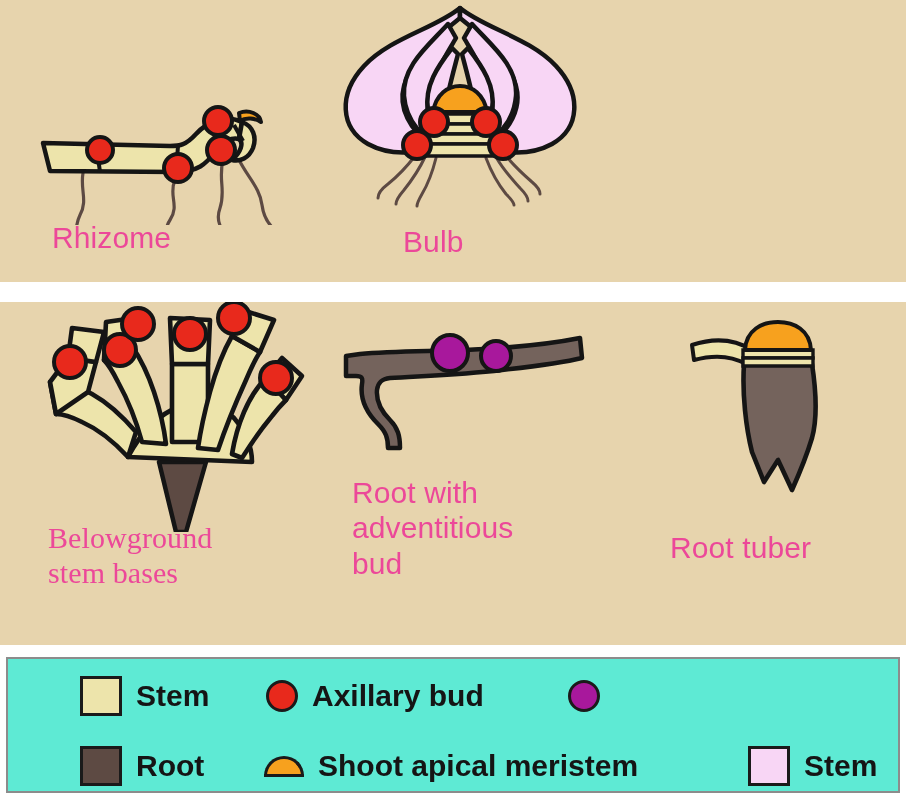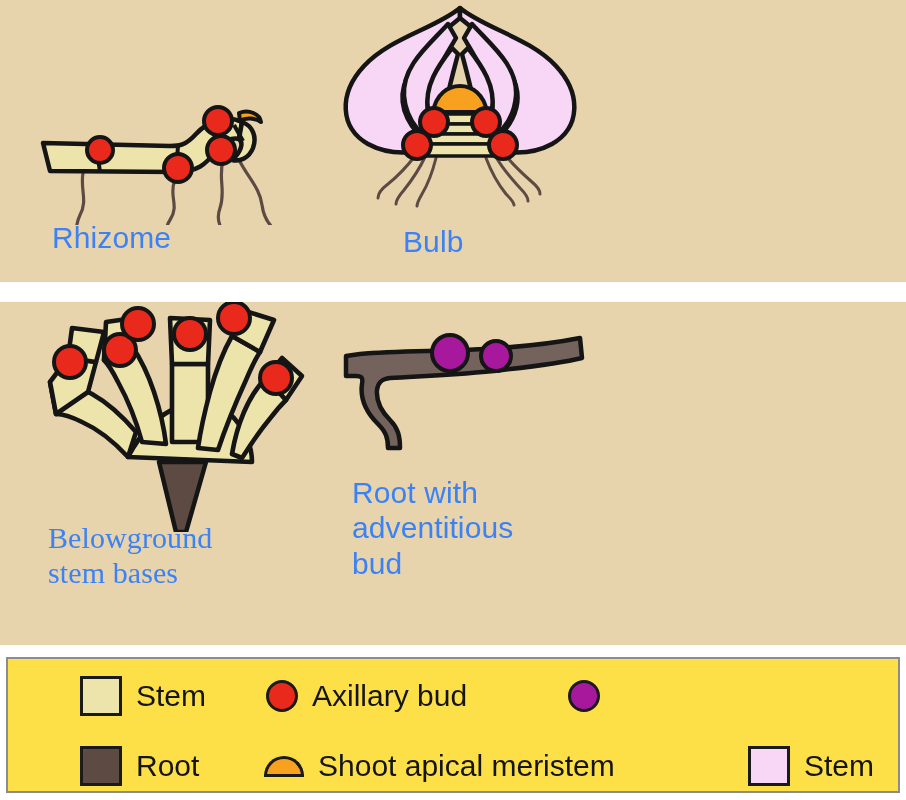--- a/index.html
+++ b/index.html
@@ -22,33 +22,34 @@
     background: #e7d4ad;
   }
   #panel-row-1 { top: 0; height: 282px; }
   #panel-row-2 { top: 302px; height: 343px; }
 
   .fig-cell { position: absolute; }
   .fig-art { position: absolute; left: 0; top: 0; }
   .fig-label {
     position: absolute;
     font-size: 30px;
-    color: #3b82f6;
+    color: #ec4899;
     line-height: 1.18;
     letter-spacing: .1px;
     white-space: pre-line;
   }
 
   
   #legend-box {
     position: absolute;
     left: 6px; top: 657px;
     width: 894px; height: 136px;
-    background: #fde047;
+    background: #5eead4;
     border: 2px solid #8c8c8c;
+    font-weight: bold;
   }
   .legend-row {
     position: absolute;
     left: 0; width: 894px; height: 58px;
     display: flex; align-items: center;
   }
   #legend-row-1 { top: 8px; }
   #legend-row-2 { top: 78px; }
   .legend-item {
     position: absolute;
@@ -208,20 +209,33 @@
       <g>
         <circle cx="120" cy="33" r="18" fill="#a8189c" stroke="#151515" stroke-width="4"></circle>
         <circle cx="166" cy="36" r="15" fill="#a8189c" stroke="#151515" stroke-width="4"></circle>
       </g>
     </svg>
     <div class="fig-label" style="left:22px; top:155px;">Root with
 adventitious
 bud</div>
   </div>
 
+  <div class="fig-cell" id="cell-root-tuber" style="left:660px; top:320px; width:230px; height:290px;">
+    <svg class="fig-art" width="230" height="185" viewBox="0 0 230 185">
+      <path d="M32 25 C 56 17, 76 20, 92 30 L86 44 C 72 36, 56 34, 34 40 Z" fill="#ede4ab" stroke="#151515" stroke-width="4" stroke-linejoin="round"></path>
+      <path d="M84 44 L152 44 C 156 70, 158 96, 152 118 C 146 138, 140 152, 132 170
+               L118 140 L104 162 L92 132 C 86 108, 82 74, 84 44 Z" fill="#74635c" stroke="#151515" stroke-width="4.6" stroke-linejoin="round"></path>
+      <g>
+        <path d="M83 30 L153 30 L153 38 L83 38 Z" fill="#ede4ab" stroke="#151515" stroke-width="3.4"></path>
+        <path d="M83 38 L153 38 L153 46 L83 46 Z" fill="#ede4ab" stroke="#151515" stroke-width="3.4"></path>
+      </g>
+      <path d="M85 30 C 86 10, 102 2, 118 2 C 134 2, 150 10, 151 30 Z" fill="#f7a11e" stroke="#151515" stroke-width="4" stroke-linejoin="round"></path>
+    </svg>
+    <div class="fig-label" style="left:10px; top:210px;">Root tuber</div>
+  </div>
 
   <div id="legend-box">
 
     <div class="legend-row" id="legend-row-1">
       <div class="legend-item" style="left:72px;">
         <span class="legend-swatch" style="background:#ede4ab;"></span>
         <span class="legend-text">Stem</span>
       </div>
       <div class="legend-item" style="left:258px;">
         <span class="legend-dot" style="background:#e8291c;"></span>

